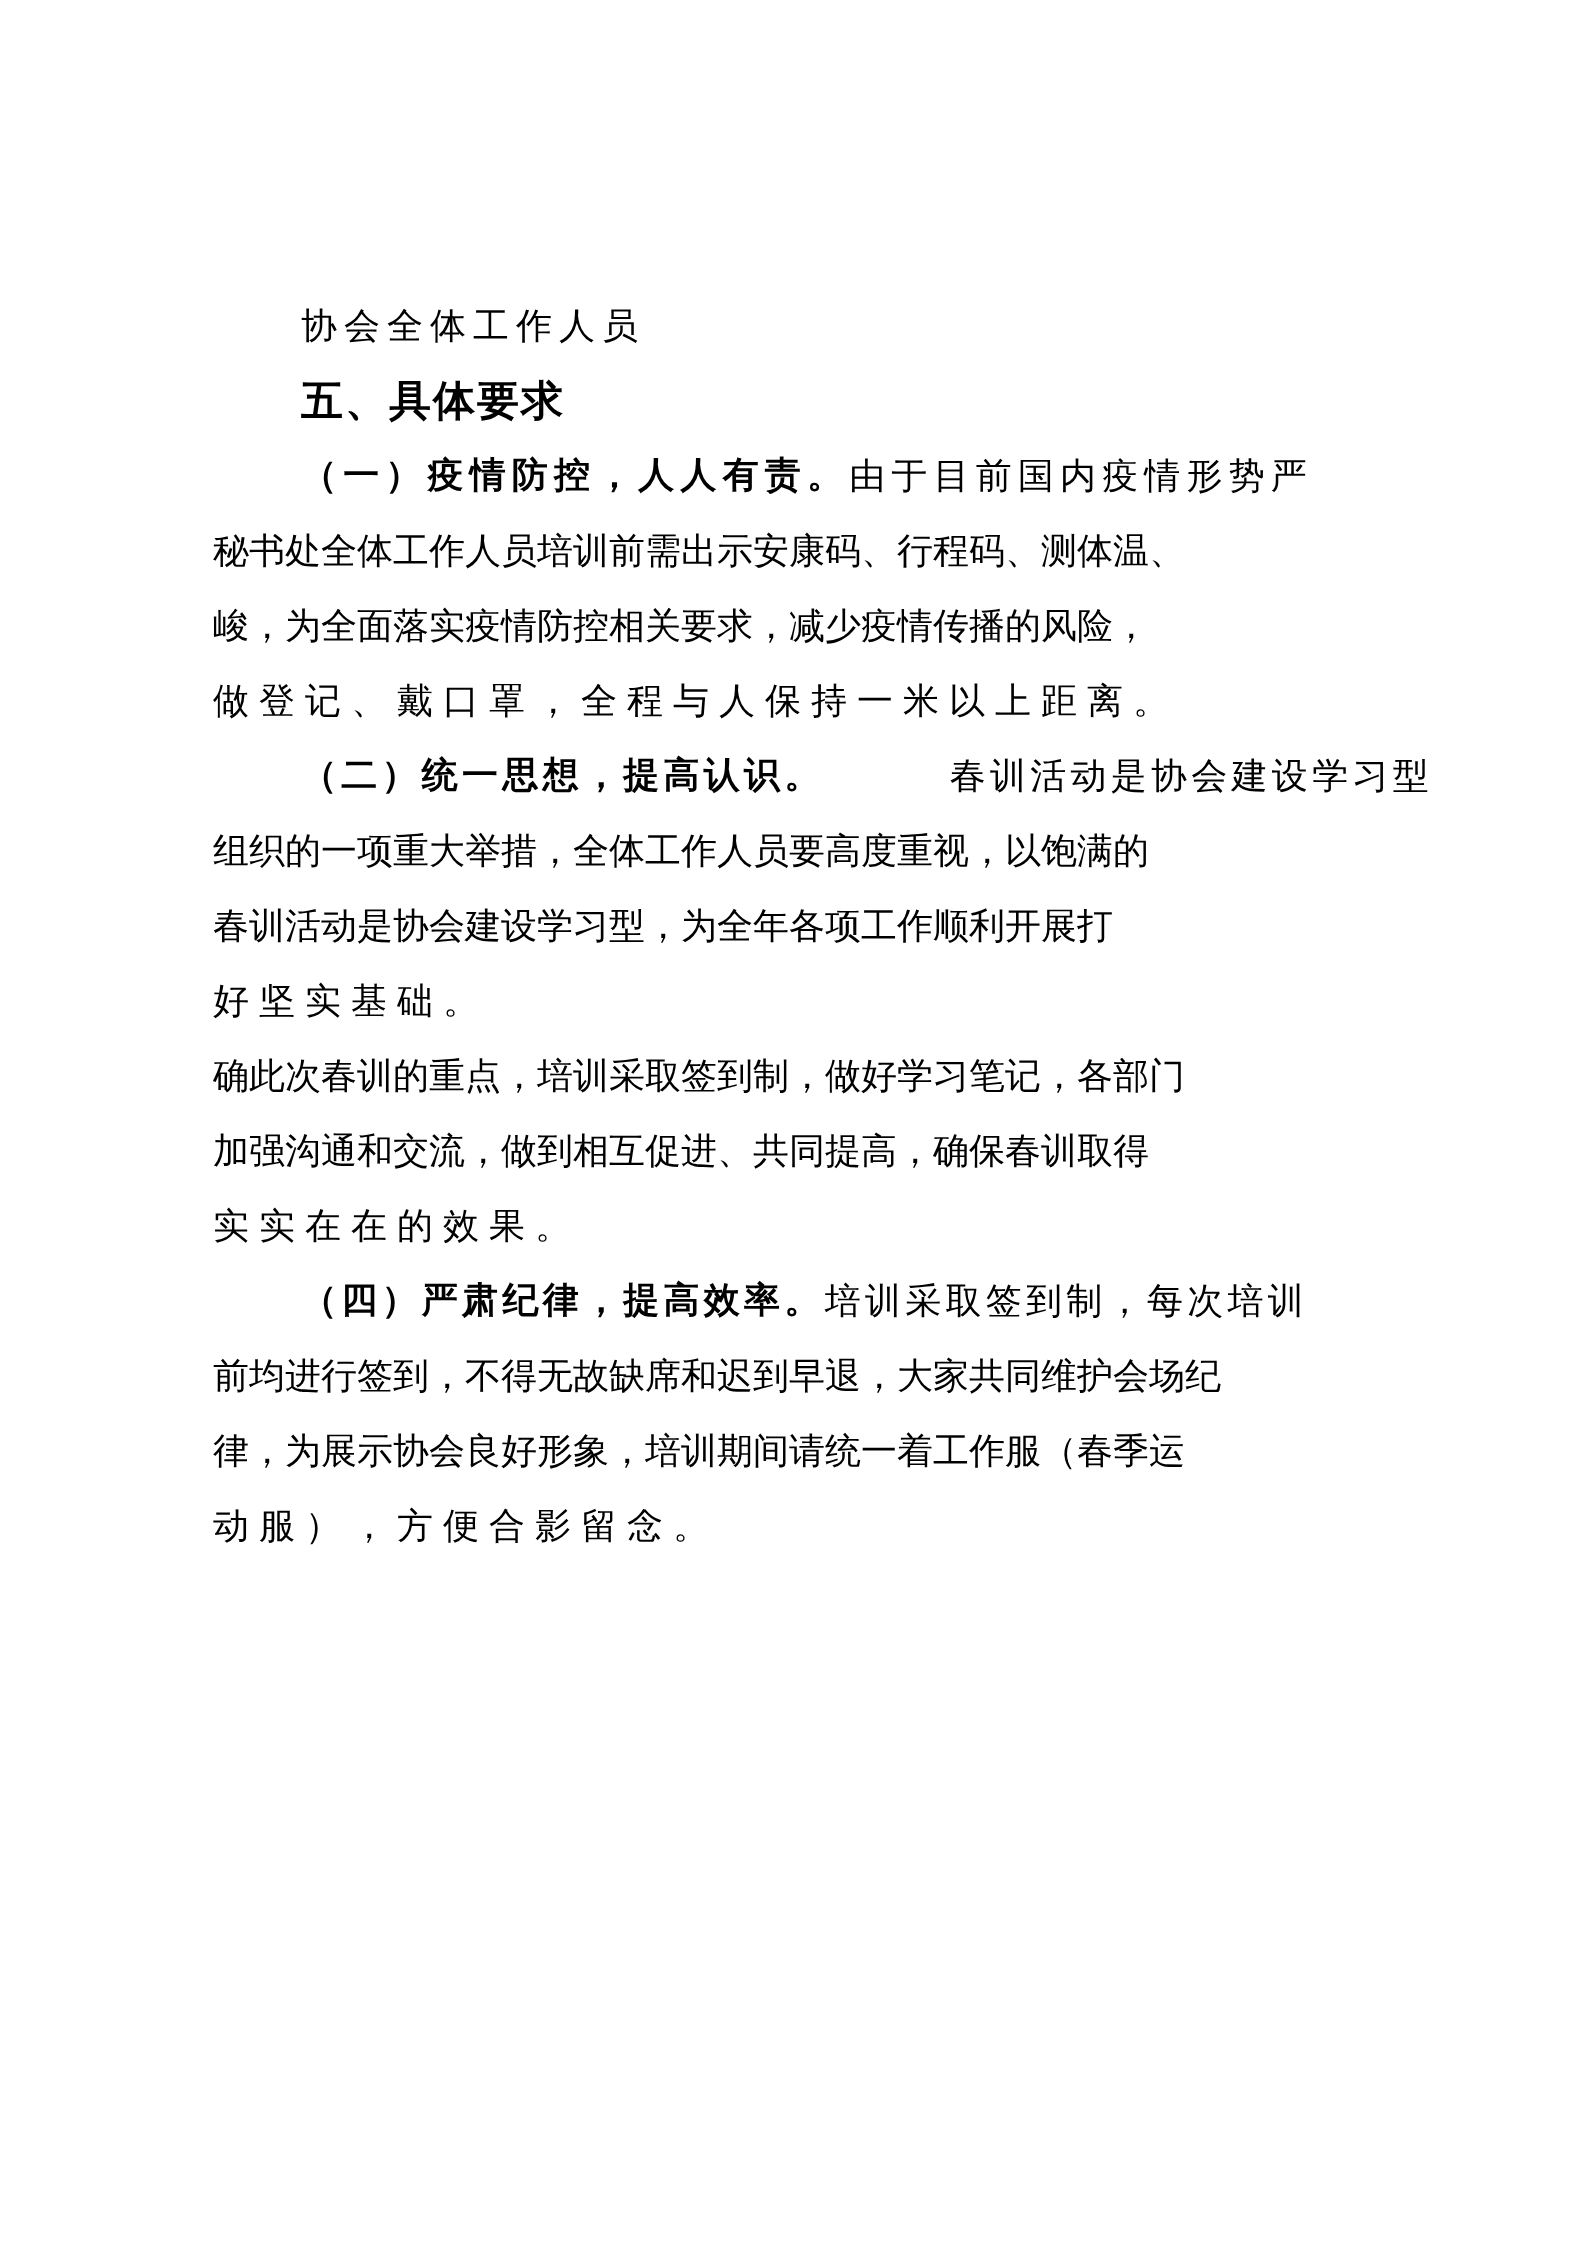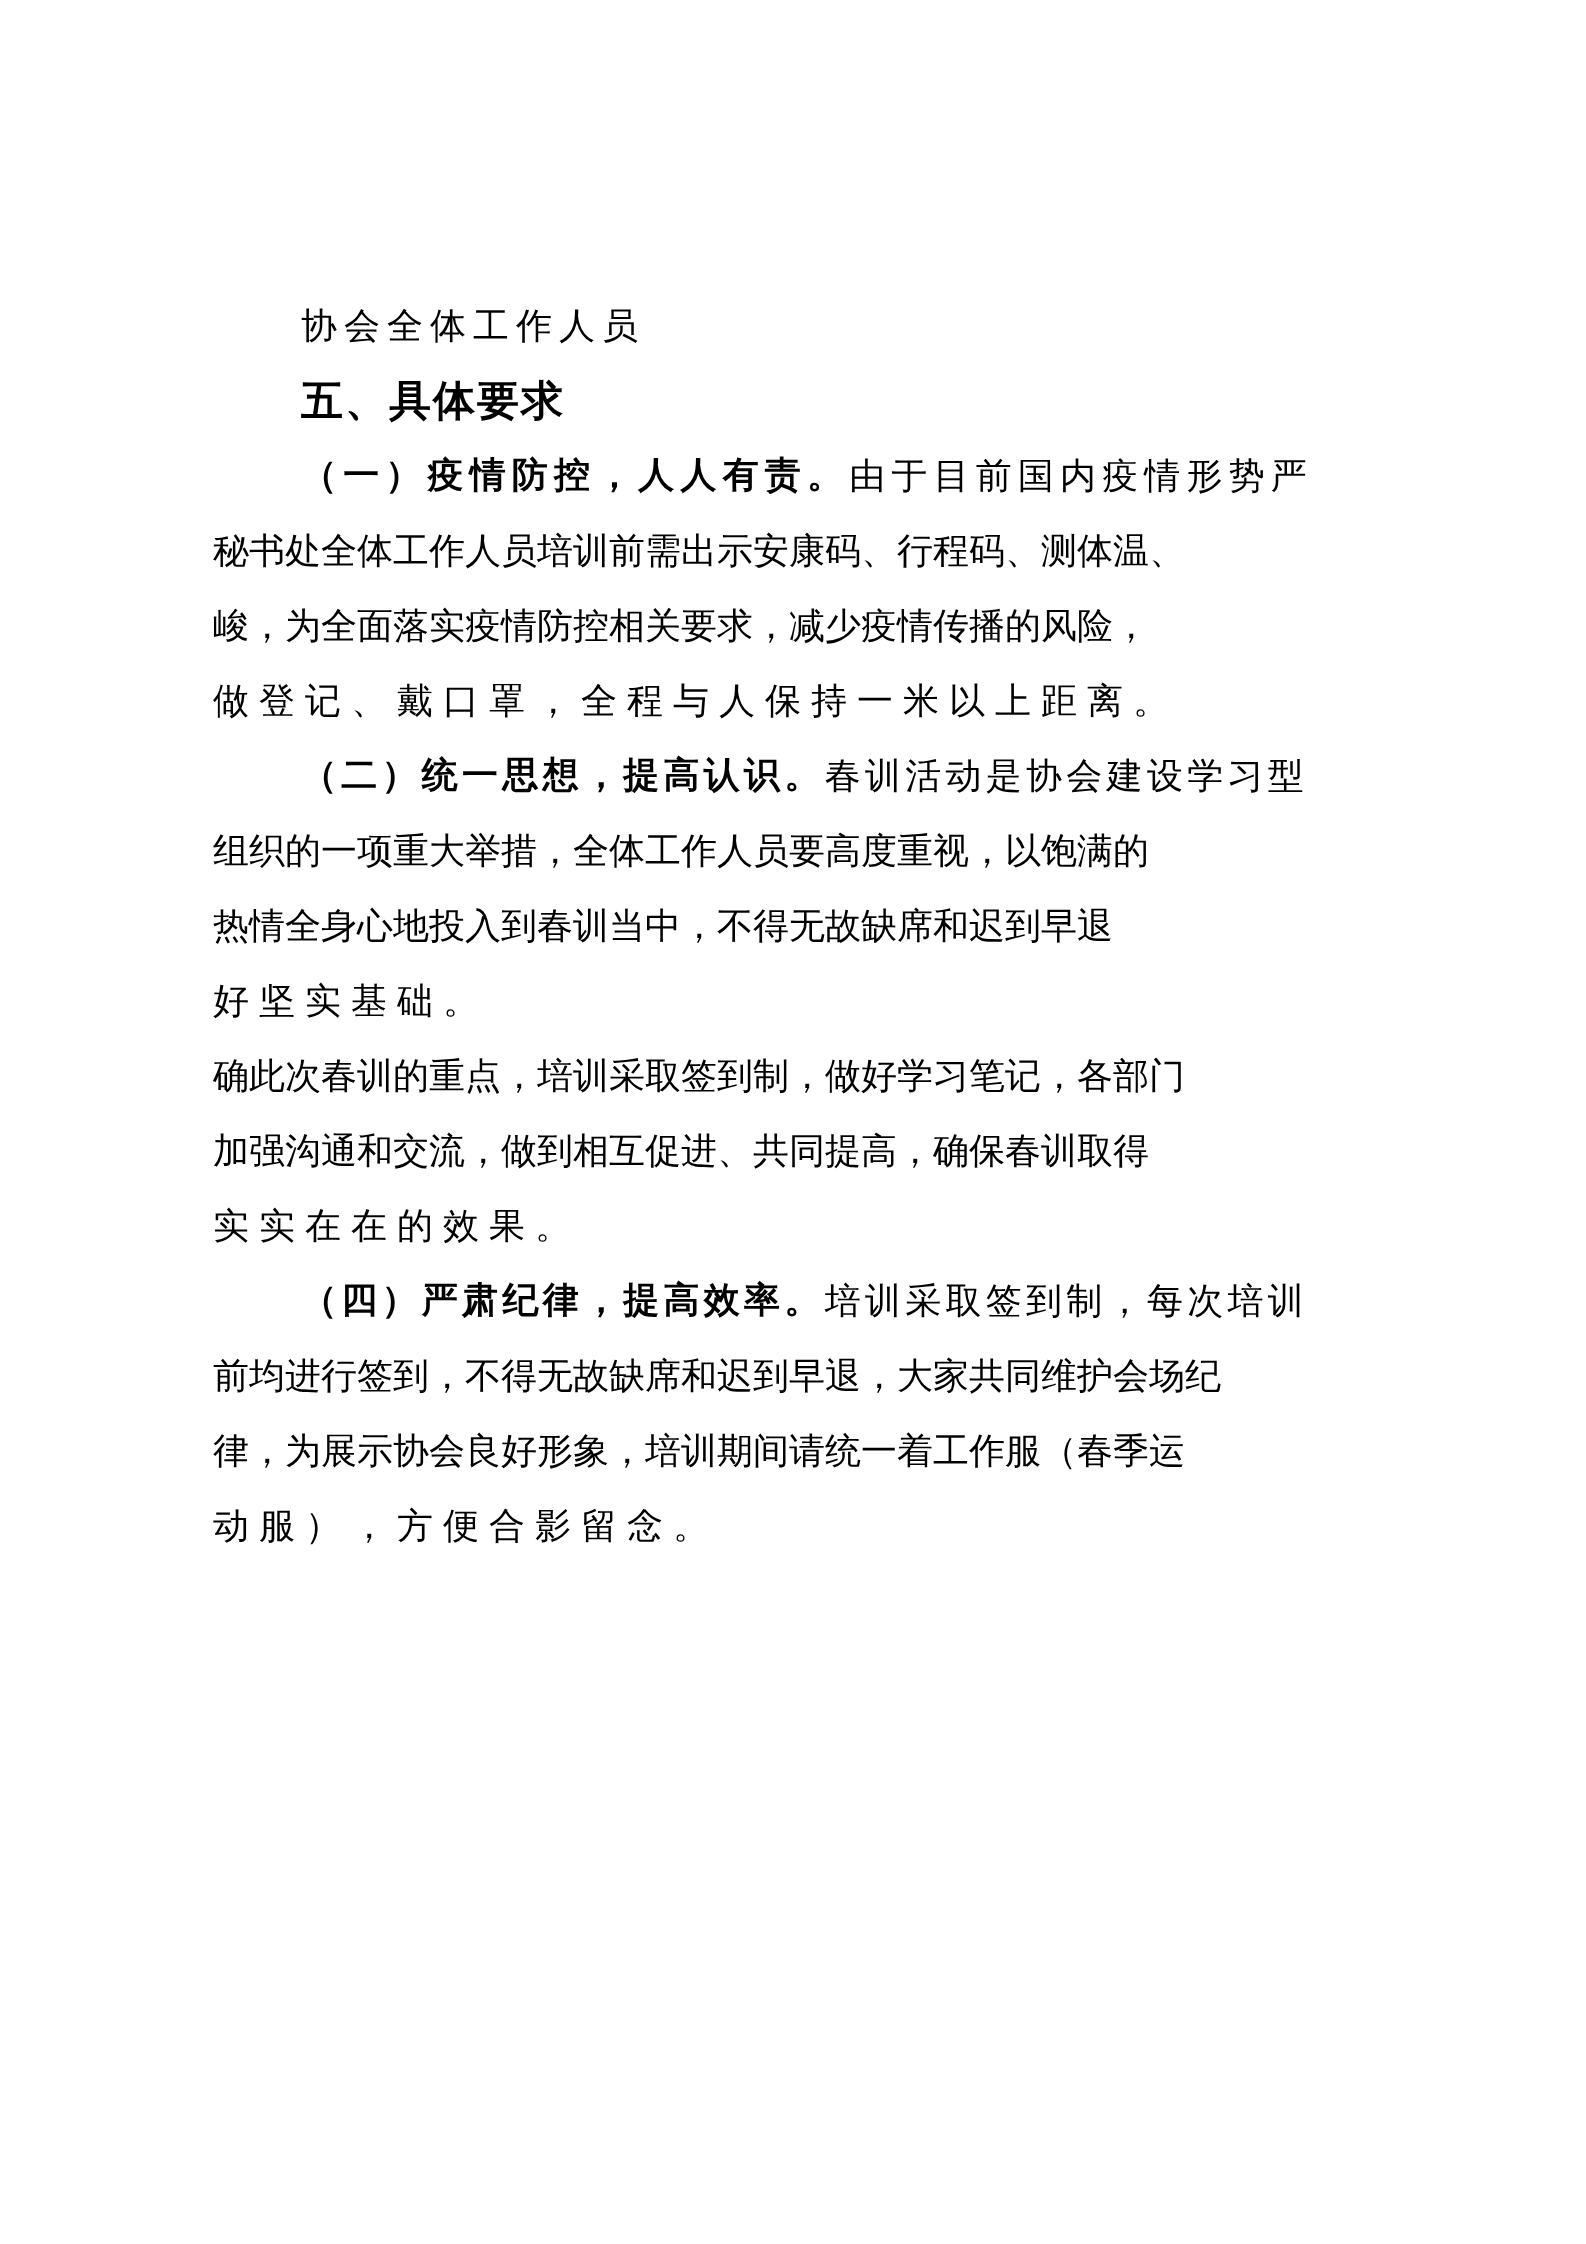--- a/index.html
+++ b/index.html
@@ -75,26 +75,26 @@
     <div class="line just first" style="letter-spacing: 0px; justify-content: flex-start;">
       <span class="lead" style="letter-spacing: 6.16667px;">（一）疫情防控，人人有责。</span>
         <span style="letter-spacing: 6.16667px;">由于目前国内疫情形势严</span>
     </div>
     <div class="line" style="letter-spacing: 0px;">秘书处全体工作人员培训前需出示安康码、行程码、测体温、</div>
     <div class="line" style="letter-spacing: 0px;">峻，为全面落实疫情防控相关要求，减少疫情传播的风险，</div>
     <div class="line last">做登记、戴口罩，全程与人保持一米以上距离。</div>
   </div>
 
   <div class="para">
-    <div class="line just first" style="letter-spacing: 0px; justify-content: flex-start;">
+    <div class="line just first" style="letter-spacing: 0px; justify-content: space-between;">
       <span class="lead" style="letter-spacing: 4.28px;">（二）统一思想，提高认识。</span>
         <span style="letter-spacing: 4.28px;">春训活动是协会建设学习型</span>
     </div>
     <div class="line" style="letter-spacing: 0px;">组织的一项重大举措，全体工作人员要高度重视，以饱满的</div>
-    <div class="line" style="letter-spacing: 0px;">热情全身心地投入到春训当中，不得无故缺席和迟到早退</div>
+    <div class="line" style="letter-spacing: 0px;">春训活动是协会建设学习型，为全年各项工作顺利开展打</div>
     <div class="line last">好坚实基础。</div>
   </div>
 
   <div class="para">
     <div class="line" style="letter-spacing: 0px;">确此次春训的重点，培训采取签到制，做好学习笔记，各部门</div>
     <div class="line" style="letter-spacing: 0px;">加强沟通和交流，做到相互促进、共同提高，确保春训取得</div>
     <div class="line last">实实在在的效果。</div>
   </div>
 
   <div class="para">

